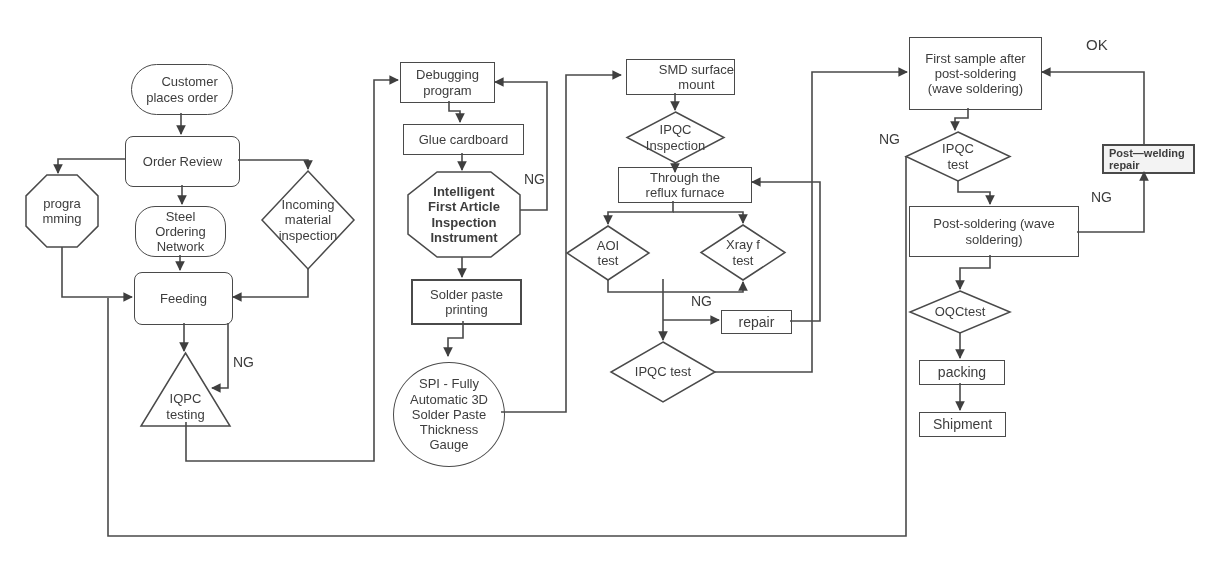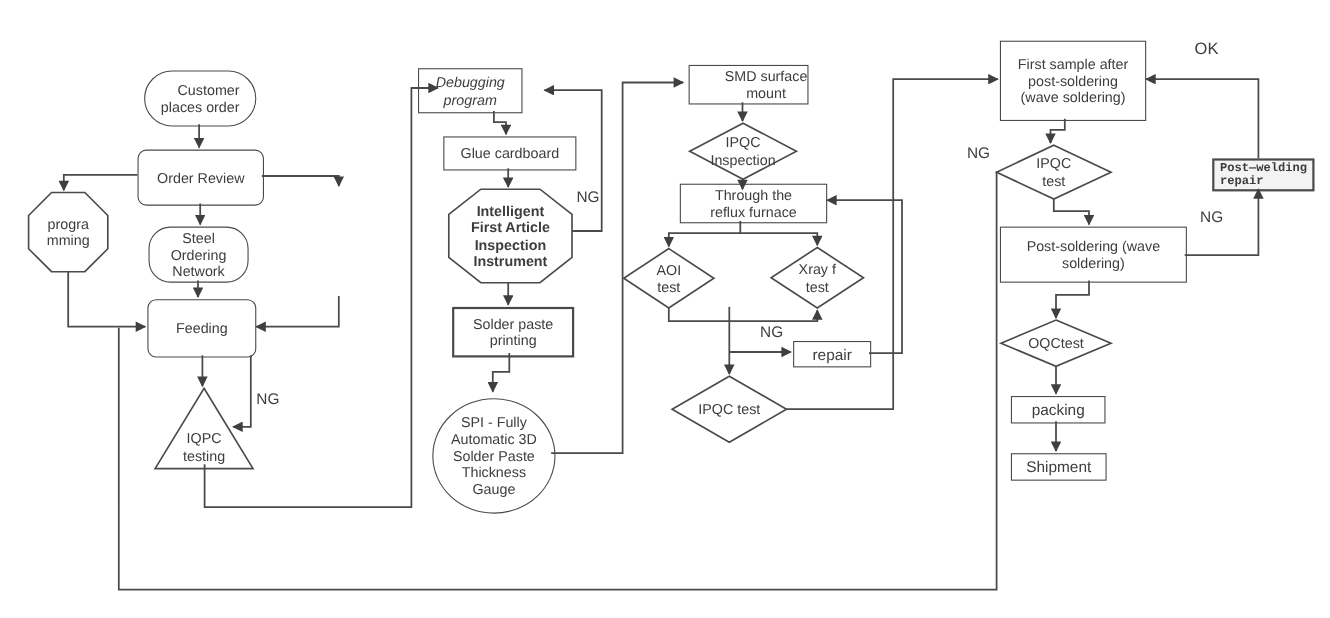--- a/index.html
+++ b/index.html
@@ -10,21 +10,21 @@
         text-align:center;color:#3d3d3d;font-size:13px;line-height:1.18;}
   .node .lbl{position:relative;z-index:2;white-space:pre-line;}
   .shape-svg{position:absolute;left:0;top:0;width:100%;height:100%;z-index:1;overflow:visible;}
   .rect{background:#fff;border:1.5px solid #4a4a4a;}
   .rounded{border-radius:8px;}
   .stadium{background:#fff;border:1.5px solid #4a4a4a;border-radius:26px;}
   .ellipse{background:#fff;border:1.5px solid #4a4a4a;border-radius:50%;}
   .thick{border-width:2px;}
   .tri{align-items:flex-end;padding-bottom:4px;}
   .graybox{background:#f3f3f3;font-size:11px;font-weight:bold;line-height:1.1;
-           justify-content:flex-start;text-align:left;padding-left:5px;font-family:Liberation Mono, monospace;}
+           justify-content:flex-start;text-align:left;padding-left:5px;}
   .elabel{position:absolute;z-index:3;font-size:14px;color:#3d3d3d;}
 </style>
 </head>
 <body>
 
 <div class="canvas">
 
   <svg class="edges" width="1209" height="562">
     <defs>
       <marker id="ah" viewBox="0 0 10 10" refX="9" refY="5" markerWidth="7" markerHeight="6" orient="auto">
@@ -84,34 +84,42 @@
     <span class="lbl">progra
 mming</span>
   </div>
 
   <div class="node stadium" style="left:135px;top:206px;width:89px;height:49px;border-radius:20px;">
     <span class="lbl">Steel
 Ordering
 Network</span>
   </div>
 
+  <div class="node" style="left:262px;top:171px;width:92px;height:98px;">
+    <svg class="shape-svg" viewBox="0 0 100 100" preserveAspectRatio="none">
+      <polygon points="50,0 100,50 50,100 0,50" fill="#fff" stroke="#4a4a4a" stroke-width="1.5" vector-effect="non-scaling-stroke"></polygon>
+    </svg>
+    <span class="lbl">Incoming
+material
+inspection</span>
+  </div>
 
   <div class="node rect rounded" style="left:134px;top:272px;width:97px;height:51px;">
     <span class="lbl">Feeding</span>
   </div>
 
   <div class="node tri" style="left:141px;top:353px;width:89px;height:69px;">
     <svg class="shape-svg" viewBox="0 0 100 100" preserveAspectRatio="none">
       <polygon points="50,0 100,100 0,100" fill="#fff" stroke="#4a4a4a" stroke-width="1.5" vector-effect="non-scaling-stroke"></polygon>
     </svg>
     <span class="lbl">IQPC
 testing</span>
   </div>
 
-  <div class="node rect" style="left:380px;top:62px;width:93px;height:39px;font-style:italic;">
+  <div class="node rect" style="left:400px;top:62px;width:93px;height:39px;">
     <span class="lbl">Debugging
 program</span>
   </div>
 
   <div class="node rect" style="left:403px;top:124px;width:119px;height:29px;">
     <span class="lbl">Glue cardboard</span>
   </div>
 
   <div class="node" style="left:408px;top:172px;width:112px;height:85px;font-weight:bold;">
     <svg class="shape-svg" viewBox="0 0 100 100" preserveAspectRatio="none">

